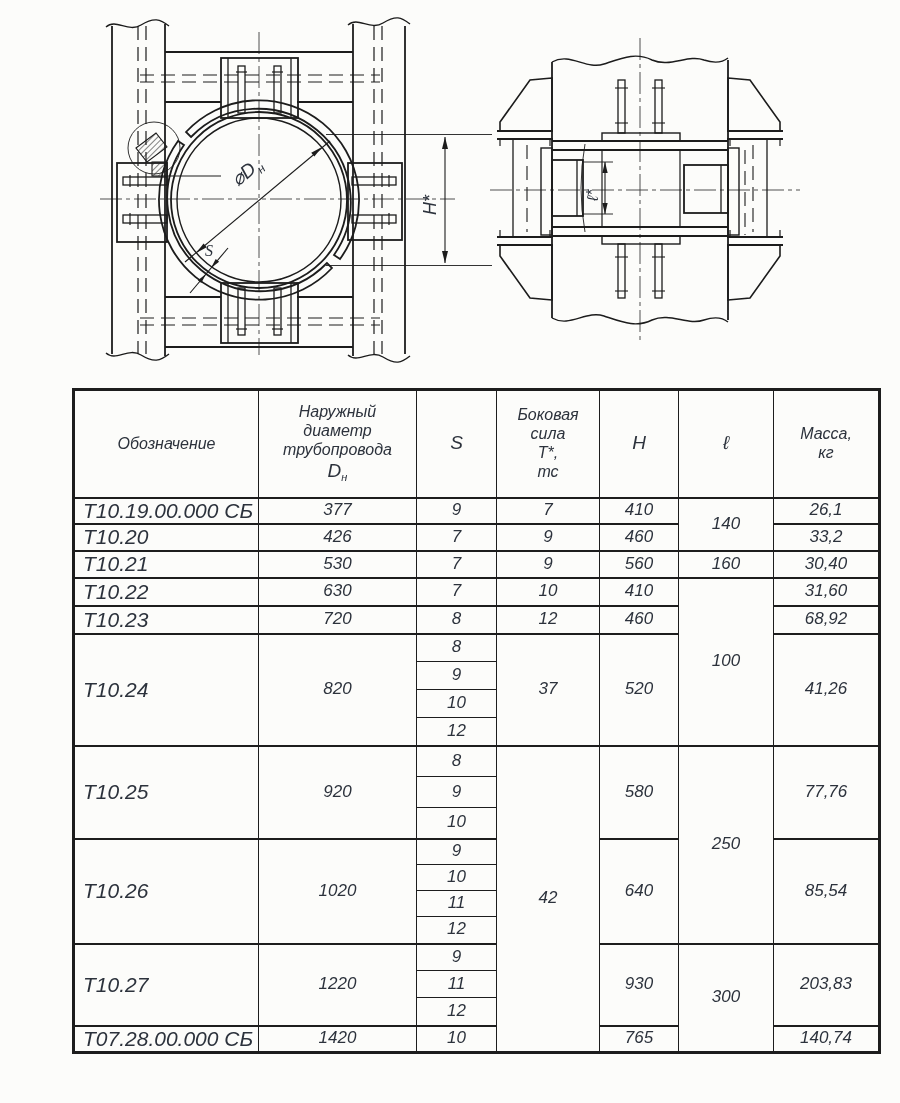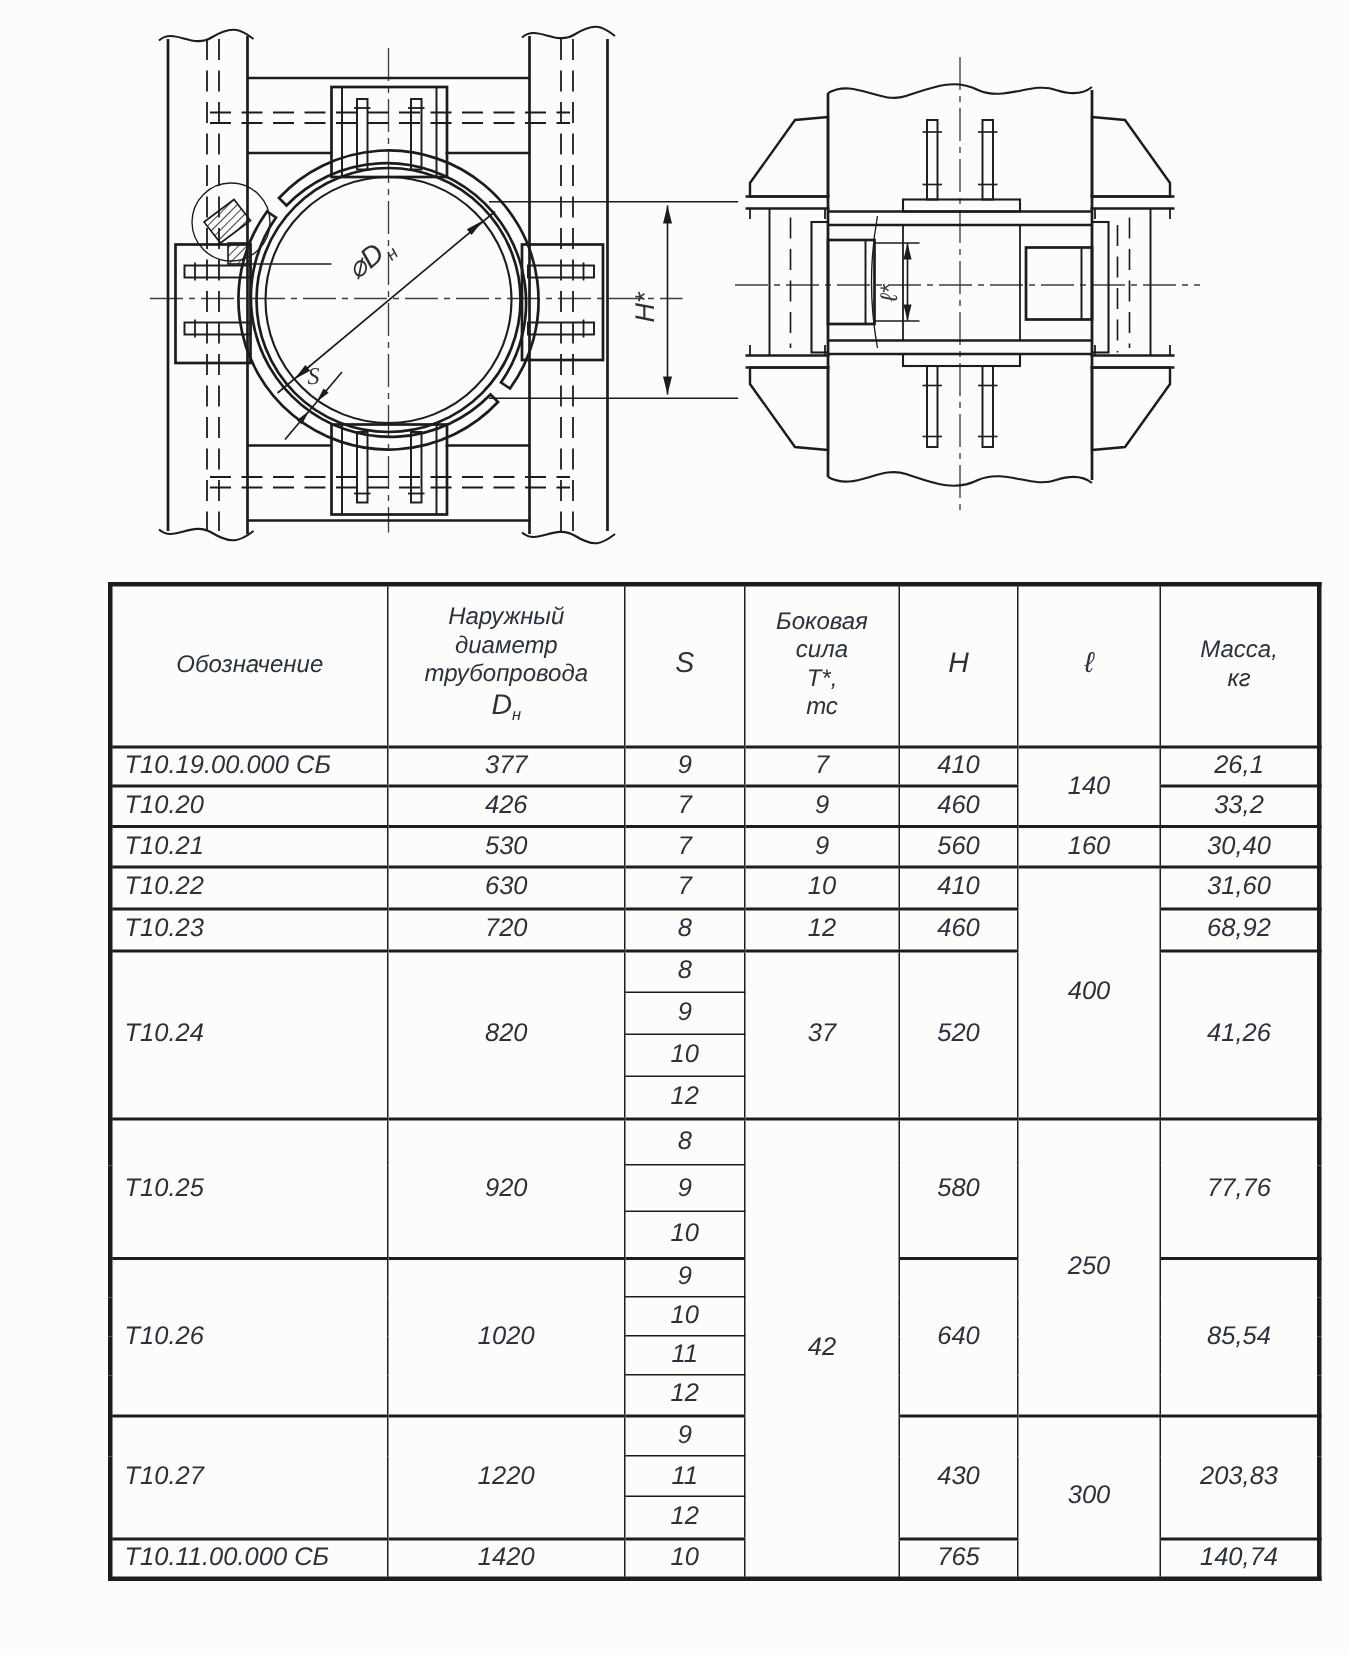--- a/index.html
+++ b/index.html
@@ -20,21 +20,21 @@
   }
   #spec td,#spec th{
     border:1.6px solid #1d1d1d;
     padding:0;vertical-align:middle;text-align:center;
     font-weight:normal;color:#2c323c;
     font-size:17px;line-height:1.1;
     overflow:hidden;white-space:nowrap;
   }
   #spec th{border-bottom:2.8px solid #1d1d1d;font-size:16px;}
   #spec tr.gs td{border-top-width:2.3px;}
-  #spec td.des{text-align:left;padding-left:8px;font-size:17px;}
+  #spec td.des{text-align:left;padding-left:8px;font-size:21px;}
   .h26{height:26px}.h27{height:27px}.h28{height:28px}.h31{height:31px}
   .hdr{height:108px}
   .hline{display:block;line-height:1.18;}
   sub.small{font-size:11px;}
   .dsym{font-size:19px;}
 </style>
 </head>
 <body>
 
 <svg id="views" width="900" height="385" viewBox="0 0 900 385">
@@ -315,21 +315,21 @@
     <td>560</td>
     <td>160</td>
     <td>30,40</td>
   </tr>
   <tr class="h28 gs">
     <td class="des">Т10.22</td>
     <td>630</td>
     <td>7</td>
     <td>10</td>
     <td>410</td>
-    <td rowspan="6">400</td>
+    <td rowspan="6">100</td>
     <td>31,60</td>
   </tr>
   <tr class="h28 gs">
     <td class="des">Т10.23</td>
     <td>720</td>
     <td>8</td>
     <td>12</td>
     <td>460</td>
     <td>68,92</td>
   </tr>
@@ -381,32 +381,32 @@
         <td>11</td>
       </tr>
   <tr class="h27">
         <td>12</td>
       </tr>
 
   <tr class="h27 gs">
     <td class="des" rowspan="3">Т10.27</td>
     <td rowspan="3">1220</td>
     <td>9</td>
-    <td rowspan="3">430</td>
+    <td rowspan="3">930</td>
     <td rowspan="4">300</td>
     <td rowspan="3">203,83</td>
   </tr>
   <tr class="h27">
         <td>11</td>
       </tr>
   <tr class="h28">
         <td>12</td>
       </tr>
 
   <tr class="h27 gs">
-    <td class="des">Т10.11.00.000 СБ</td>
+    <td class="des">Т07.28.00.000 СБ</td>
     <td>1420</td>
     <td>10</td>
     <td>765</td>
     <td>140,74</td>
   </tr>
 </tbody>
   </table>
 
 </body></html>

